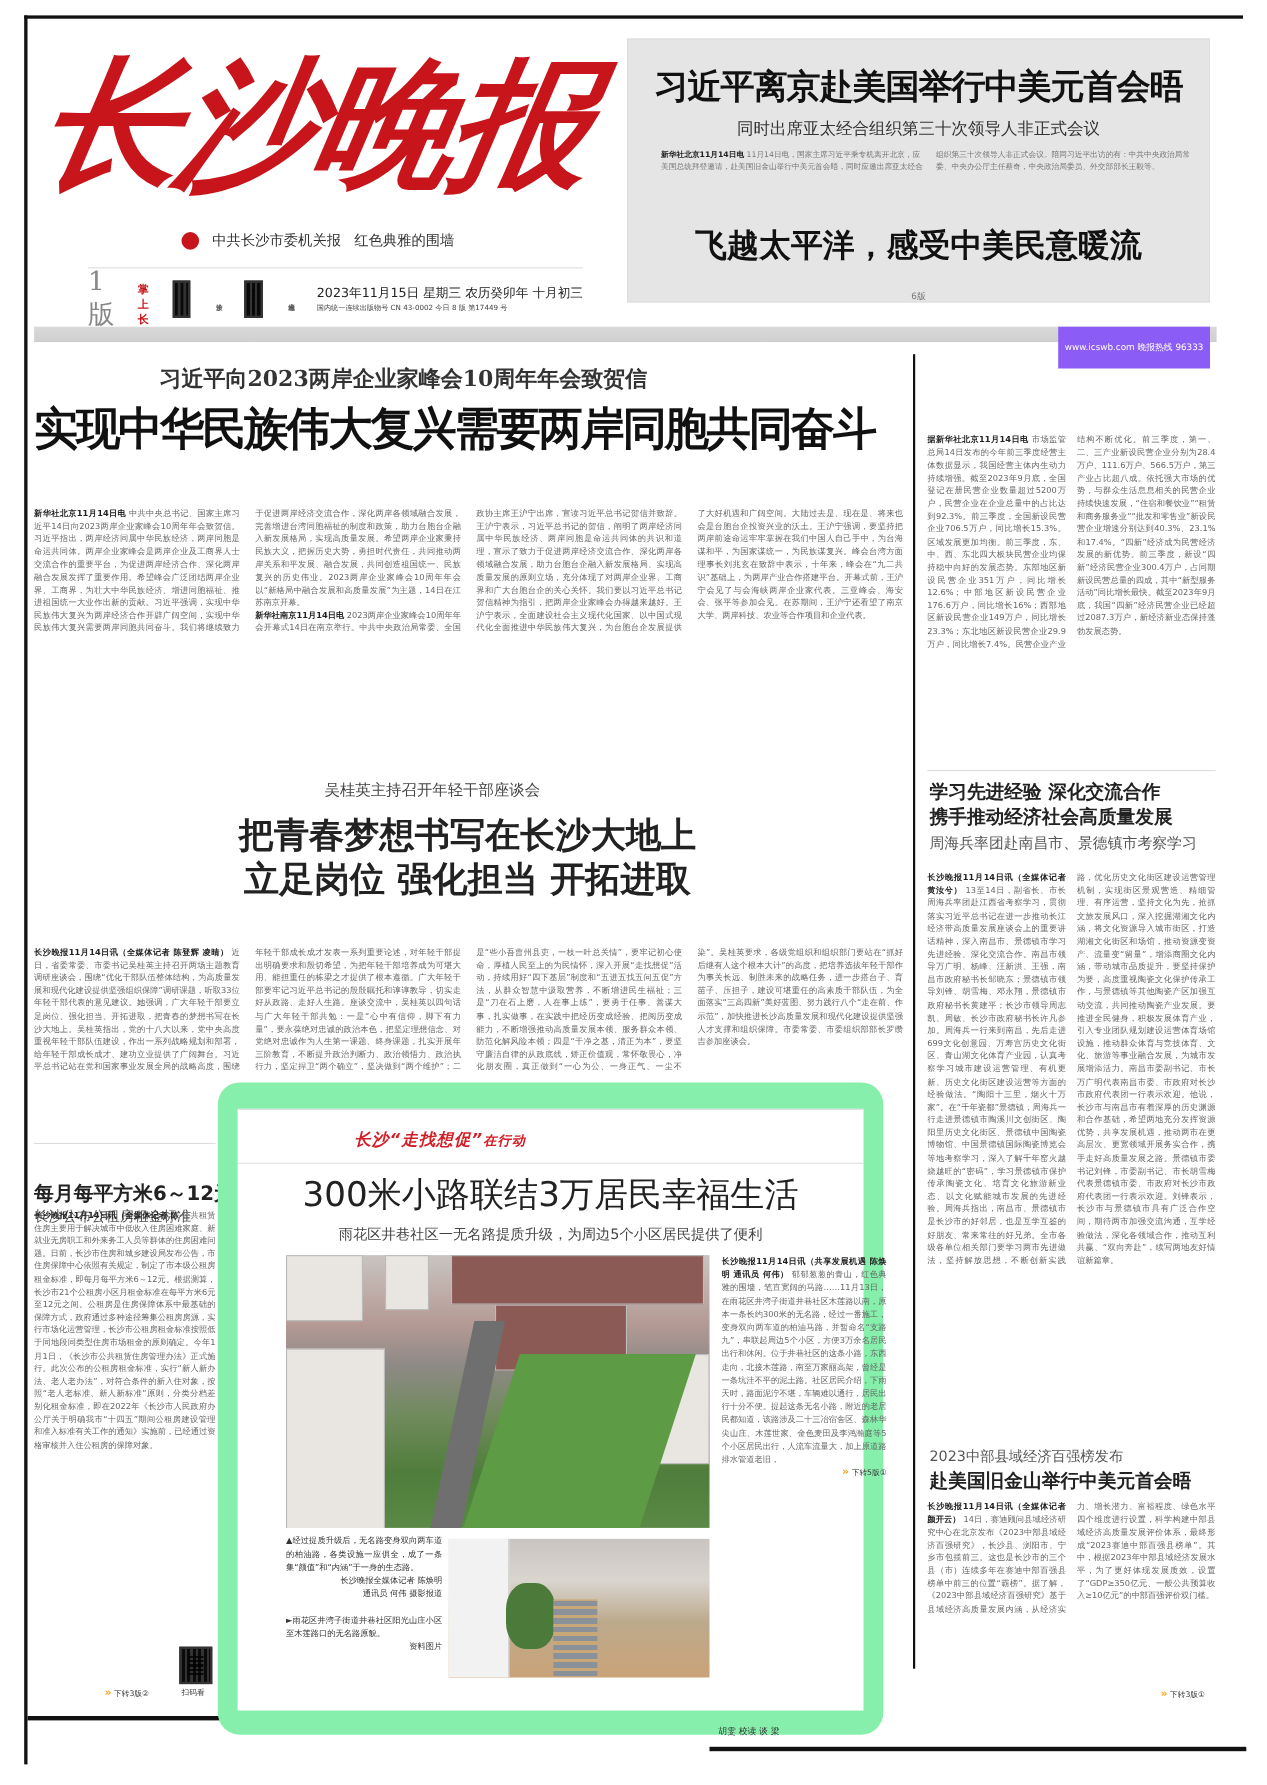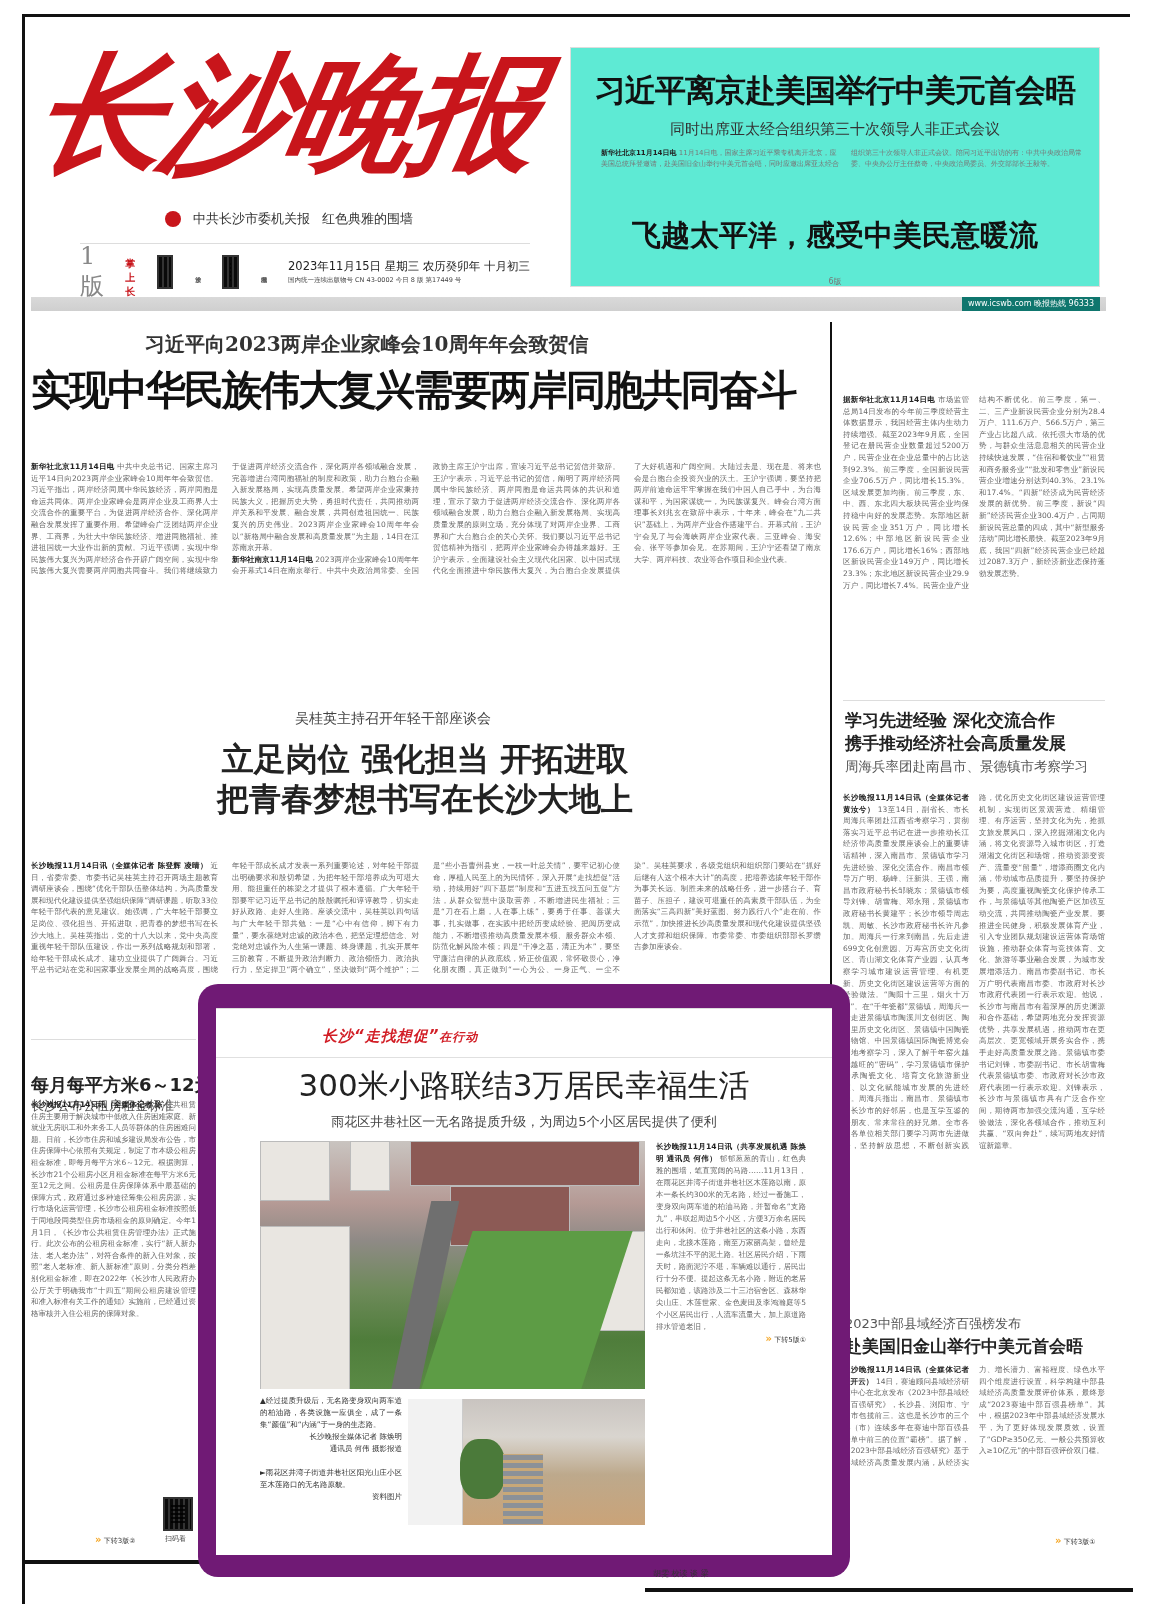--- a/index.html
+++ b/index.html
@@ -12,49 +12,49 @@
 .sponsor .mark{width:16px;height:16px;border-radius:50%;background:#c8151b;display:inline-block}
 .infobar{left:55px;top:226px;width:450px;height:60px;border-top:1px solid #ddd;border-bottom:3px solid #999;display:flex;align-items:center;gap:20px}
 .edition{font-family:"DejaVu Serif",serif;font-size:24px;color:#888}
 .zhangshang{width:30px;height:30px;font-size:10px;font-weight:bold;color:#c8151b;line-height:14px;text-align:center}
 .qr{width:34px;height:34px;background:repeating-linear-gradient(90deg,#333 0 3px,#fff 3px 5px),#333;background-blend-mode:multiply;border:2px solid #333;position:relative}
 .qr::after{content:"";position:absolute;inset:6px;background:repeating-linear-gradient(0deg,#333 0 2px,#fff 2px 4px);mix-blend-mode:multiply}
 .qr-label{font-size:6px;writing-mode:vertical-rl;color:#555}
 .dateblock{display:flex;flex-direction:column;gap:2px}
 .date-line{font-size:11.5px;color:#222;white-space:nowrap}
 .pub-line{font-size:6.5px;color:#444;white-space:nowrap}
-.topbox{left:545px;top:30px;width:530px;height:240px;border:1px solid #ddd;background:#5eead4}
+.topbox{left:545px;top:18px;width:530px;height:240px;border:1px solid #ddd;background:#e5e5e5}
 .top-h1{position:absolute;left:0;right:0;top:22px;text-align:center;font-size:31px;font-weight:bold;color:#111;letter-spacing:-1px}
 .top-sub{position:absolute;left:0;right:0;top:72px;text-align:center;font-size:15px;color:#333}
 .top-body{position:absolute;left:30px;right:10px;top:100px;font-size:7px;color:#777;line-height:11px;column-count:2;column-gap:12px}
 .top-h2{position:absolute;left:0;right:0;top:168px;text-align:center;font-size:29px;font-weight:bold;color:#111}
 .top-page{position:absolute;left:0;right:0;top:228px;text-align:center;font-size:8px;color:#777}
 .graybar{left:6px;top:280px;width:1075px;height:14px;background:linear-gradient(#d9d9d9,#cfcfcf)}
-.site{right:30px;top:280px;font-size:8px;color:#fff;line-height:14px;background:#0f766e;padding:0 6px}
+.site{right:30px;top:280px;font-size:8px;color:#fff;line-height:14px;background:#8b5cf6;padding:12px 6px}
 .kicker1{left:120px;top:314px;font-family:"DejaVu Serif",serif;font-size:20px;font-weight:bold;color:#333}
 .head1{left:6px;top:346px;font-size:41px;font-weight:900;color:#111;letter-spacing:-2px;white-space:nowrap;transform:scaleX(0.98);transform-origin:left}
 .body-text{font-size:7.5px;line-height:11.6px;color:#666;text-align:justify}
 .body-text b{color:#222}
 .cols4{left:6px;top:444px;width:790px;height:230px;column-count:4;column-gap:14px;overflow:hidden}
 .vline{width:2px;background:#111}
 .right-h1{left:820px;top:320px;font-size:18px;font-weight:bold;color:#222;line-height:23px}
 .cols2r{left:818px;top:377px;width:262px;height:290px;column-count:2;column-gap:10px;overflow:hidden}
 .kicker2{left:270px;top:693px;font-size:14px;color:#444}
 .head2{left:150px;top:722px;font-size:32px;font-weight:bold;color:#222;line-height:40px;text-align:center;width:500px}
 .cols4b{left:6px;top:843px;width:790px;height:150px;column-count:4;column-gap:14px;overflow:hidden}
 .right-h2{left:820px;top:692px;font-size:17px;font-weight:bold;color:#222;line-height:23px;white-space:nowrap;width:262px;overflow:hidden}
 .right-sub2{left:820px;top:741px;font-size:13.5px;color:#555;white-space:nowrap;width:262px;overflow:hidden}
 .cols2r2{left:818px;top:775px;width:262px;height:520px;column-count:2;column-gap:10px;overflow:hidden}
 .right-k3{left:820px;top:1298px;font-size:13px;color:#555}
 .right-h3{left:820px;top:1318px;font-size:17px;font-weight:bold;color:#222;white-space:nowrap;width:262px;overflow:hidden}
 .cols2r3{left:818px;top:1347px;width:262px;height:170px;column-count:2;column-gap:10px;overflow:hidden}
 .left-k4{left:6px;top:1080px;font-size:13px;color:#555;white-space:nowrap}
 .left-h4{left:6px;top:1056px;font-size:18px;font-weight:bold;color:#222;white-space:nowrap}
 .cols1l{left:6px;top:1082px;width:165px;height:420px;overflow:hidden}
-.green{left:173px;top:967px;width:652px;height:593px;background:#701a75;border-radius:20px}
+.green{left:173px;top:967px;width:605px;height:593px;background:#86efac;border-radius:20px}
 .green-inner{position:absolute;left:18px;top:24px;right:18px;bottom:22px;background:#fff;border-top:1px solid #ddd}
 .badge{position:absolute;left:106px;top:18px;font-size:15px;font-weight:bold;font-style:italic;color:#d21e26;letter-spacing:1px}
 .green-line{position:absolute;left:0;right:0;top:48px;height:1px;background:#e0e0e0}
 .g-h{position:absolute;left:0;right:0;top:56px;text-align:center;font-size:31px;color:#222}
 .g-sub{position:absolute;left:0;right:0;top:104px;text-align:center;font-size:13px;color:#444}
 .photo1{position:absolute;left:44px;top:132px;width:385px;height:248px;background:linear-gradient(180deg,#c9c4c0 0%,#b59a95 25%,#8f8a86 40%,#6e8a5a 60%,#4f7d3b 80%,#5a8a45 100%);overflow:hidden}
 .photo1 .road{position:absolute;left:150px;top:60px;width:28px;height:200px;background:#6f6f6f;transform:skewX(-12deg)}
 .photo1 .grass{position:absolute;left:185px;top:90px;width:160px;height:170px;background:#5d9c45;transform:skewX(-18deg)}
 .photo1 .bldg{position:absolute;background:#e9e6e1;border:1px solid #bbb}
 .photo1 .bldg.red{background:#8c5a55}
@@ -128,22 +128,22 @@
 
   <div class="abs vline" style="left:805px;top:305px;height:1195px"></div>
 
   <div class="abs body-text cols2r">
     <b>据新华社北京11月14日电</b>
     <span>市场监管总局14日发布的今年前三季度经营主体数据显示，我国经营主体内生动力持续增强。截至2023年9月底，全国登记在册民营企业数量超过5200万户，民营企业在企业总量中的占比达到92.3%。前三季度，全国新设民营企业706.5万户，同比增长15.3%。区域发展更加均衡。前三季度，东、中、西、东北四大板块民营企业均保持稳中向好的发展态势。东部地区新设民营企业351万户，同比增长12.6%；中部地区新设民营企业176.6万户，同比增长16%；西部地区新设民营企业149万户，同比增长23.3%；东北地区新设民营企业29.9万户，同比增长7.4%。民营企业产业结构不断优化。前三季度，第一、二、三产业新设民营企业分别为28.4万户、111.6万户、566.5万户，第三产业占比超八成。依托强大市场的优势，与群众生活息息相关的民营企业持续快速发展，“住宿和餐饮业”“租赁和商务服务业”“批发和零售业”新设民营企业增速分别达到40.3%、23.1%和17.4%。“四新”经济成为民营经济发展的新优势。前三季度，新设“四新”经济民营企业300.4万户，占同期新设民营总量的四成，其中“新型服务活动”同比增长最快。截至2023年9月底，我国“四新”经济民营企业已经超过2087.3万户，新经济新业态保持蓬勃发展态势。</span>
   </div>
 
   <div class="abs kicker2">吴桂英主持召开年轻干部座谈会</div>
   <div class="abs head2">
+    <div>把青春梦想书写在长沙大地上</div>
     <div>立足岗位 强化担当 开拓进取</div>
-    <div>把青春梦想书写在长沙大地上</div>
   </div>
   <div class="abs body-text cols4b">
     <b>长沙晚报11月14日讯（全媒体记者 陈登辉 凌晴）</b>
     <span>近日，省委常委、市委书记吴桂英主持召开两场主题教育调研座谈会，围绕“优化干部队伍整体结构，为高质量发展和现代化建设提供坚强组织保障”调研课题，听取33位年轻干部代表的意见建议。她强调，广大年轻干部要立足岗位、强化担当、开拓进取，把青春的梦想书写在长沙大地上。吴桂英指出，党的十八大以来，党中央高度重视年轻干部队伍建设，作出一系列战略规划和部署，给年轻干部成长成才、建功立业提供了广阔舞台。习近平总书记站在党和国家事业发展全局的战略高度，围绕年轻干部成长成才发表一系列重要论述，对年轻干部提出明确要求和殷切希望，为把年轻干部培养成为可堪大用、能担重任的栋梁之才提供了根本遵循。广大年轻干部要牢记习近平总书记的殷殷嘱托和谆谆教导，切实走好从政路、走好人生路。座谈交流中，吴桂英以四句话与广大年轻干部共勉：一是“心中有信仰，脚下有力量”，要永葆绝对忠诚的政治本色，把坚定理想信念、对党绝对忠诚作为人生第一课题、终身课题，扎实开展年三阶教育，不断提升政治判断力、政治领悟力、政治执行力，坚定捍卫“两个确立”，坚决做到“两个维护”；二是“些小吾曹州县吏，一枝一叶总关情”，要牢记初心使命，厚植人民至上的为民情怀，深入开展“走找想促”活动，持续用好“四下基层”制度和“五进五找五问五促”方法，从群众智慧中汲取营养，不断增进民生福祉；三是“刀在石上磨，人在事上练”，要勇于任事、善谋大事，扎实做事，在实践中把经历变成经验、把阅历变成能力，不断增强推动高质量发展本领、服务群众本领、防范化解风险本领；四是“干净之基，清正为本”，要坚守廉洁自律的从政底线，矫正价值观，常怀敬畏心，净化朋友圈，真正做到“一心为公、一身正气、一尘不染”。吴桂英要求，各级党组织和组织部门要站在“抓好后继有人这个根本大计”的高度，把培养选拔年轻干部作为事关长远、制胜未来的战略任务，进一步搭台子、育苗子、压担子，建设可堪重任的高素质干部队伍，为全面落实“三高四新”美好蓝图、努力践行八个“走在前、作示范”，加快推进长沙高质量发展和现代化建设提供坚强人才支撑和组织保障。市委常委、市委组织部部长罗缵吉参加座谈会。</span>
   </div>
 
   <div class="abs divider-h" style="left:818px;top:683px;width:262px"></div>
   <div class="abs right-h2">
     <div>学习先进经验 深化交流合作</div>
     <div>携手推动经济社会高质量发展</div>

